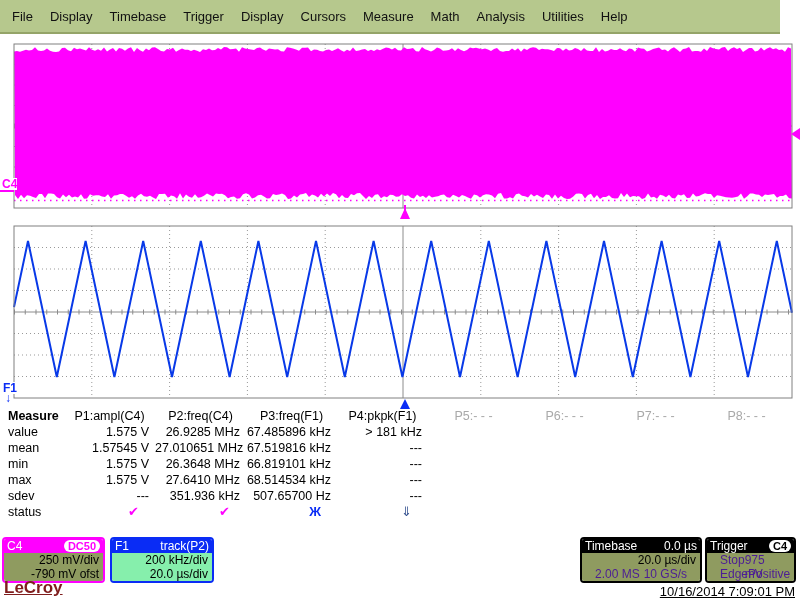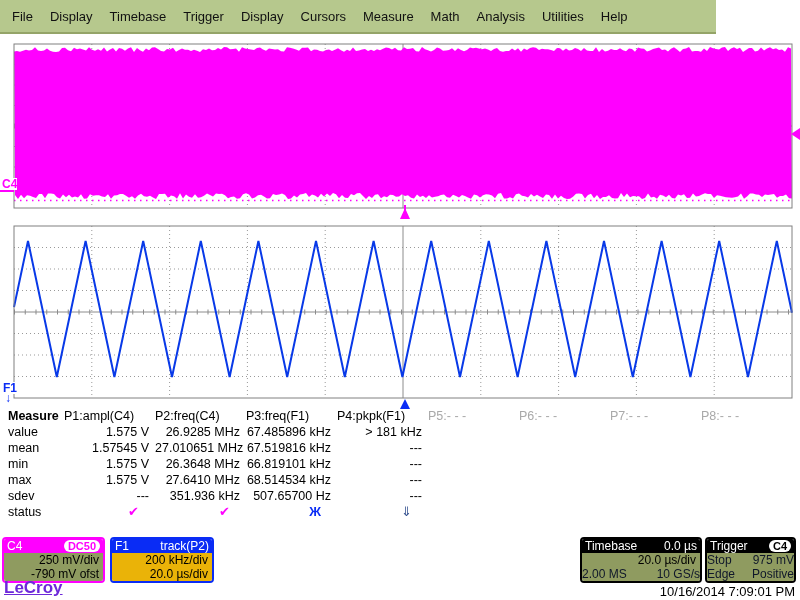--- a/index.html
+++ b/index.html
@@ -1,69 +1,69 @@
 <!DOCTYPE html>
 <html><head>
 <meta charset="utf-8">
 <style>
   html,body{margin:0;padding:0;background:#fff;}
   .screen{position:relative;width:800px;height:600px;background:#fff;overflow:hidden;
           font-family:"Liberation Sans",sans-serif;color:#000;}
   
-  .menubar{position:absolute;left:0;top:0;width:716px;height:34px;background:#b6c88d;
+  .menubar{position:absolute;left:0;top:0;width:780px;height:34px;background:#b6c88d;
            border-bottom:2px solid #94a468;display:flex;align-items:center;gap:17px;
            padding-left:12px;box-sizing:border-box;font-size:13px;}
   .menu-item{color:#111;cursor:default;white-space:nowrap;}
   
   svg.scope{position:absolute;left:0;top:0;width:800px;height:600px;}
   
   .tracelab{position:absolute;font-size:12px;font-weight:bold;background:#fff;line-height:12px;}
   .c4lab{left:2px;top:178px;color:#ff00ff;}
   .f1lab{left:3px;top:382px;color:#0a2cf5;}
   .f1arrow{position:absolute;left:5px;top:392px;color:#0a2cf5;font-size:12px;line-height:12px;}
   
   .mtable{position:absolute;left:4px;top:408px;width:794px;font-size:12.5px;}
   .mrow{display:grid;grid-template-columns:60px repeat(8,91px);height:16px;line-height:16px;}
   .mlabel{text-align:left;padding-left:4px;white-space:nowrap;}
   .mtitle{font-weight:bold;}
-  .mhead{white-space:nowrap;}
+  .mhead{text-align:center;white-space:nowrap;}
   .mhead.gray{color:#a9a9a9;}
   .mcell{text-align:right;padding-right:6px;white-space:nowrap;}
   .stcell{text-align:right;padding-right:16px;font-size:13px;}
   .st-check{color:#ff00ff;}
   .st-invalid{color:#0a2cf5;font-weight:bold;}
   .st-down{color:#33508f;}
   
   .dbox{position:absolute;top:537px;height:46px;box-sizing:border-box;border-radius:4px;
         overflow:hidden;font-size:12px;}
   .dbox .hdr{height:14px;line-height:14px;display:flex;justify-content:space-between;
              align-items:center;padding:0 3px;color:#fff;}
   .dbox .bline{height:14px;line-height:14px;text-align:right;padding-right:4px;color:#000;padding-left:7px;}
   .dbox .brow{height:14px;line-height:14px;display:flex;justify-content:space-between;
-              padding:0 0;color:#0f172a;}
+              padding:0 13px;color:#4c1d95;}
   .badge{background:#fff;border-radius:7px;padding:0 4px;font-size:11px;font-weight:bold;
          line-height:12px;}
   .c4box{left:2px;width:103px;border:2px solid #ff00ff;}
   .c4box .hdr{background:#ff00ff;}
   .c4box .badge{color:#ff00ff;border-radius:6px;}
   .c4box .body{background:#8f9b60;}
   .f1box{left:110px;width:104px;border:2px solid #0a2cf5;}
   .f1box .hdr{background:#0a2cf5;}
-  .f1box .body{background:#eab308;}
+  .f1box .body{background:#86efac;}
   .tbbox{left:580px;width:122px;border:2px solid #000;}
   .tbbox .hdr{background:#000;}
   .tbbox .body{background:#8f9b60;}
   .trbox{left:705px;width:91px;border:2px solid #000;}
   .trbox .hdr{background:#000;}
   .trbox .badge{color:#000;}
   .trbox .body{background:#8f9b60;}
   
-  .logo{position:absolute;left:4px;top:579px;font-size:17px;font-weight:bold;color:#6d28d9;
+  .logo{position:absolute;left:4px;top:579px;font-size:17px;font-weight:bold;color:#7f1d1d;
         text-decoration:underline;line-height:18px;}
-  .stamp{position:absolute;right:5px;top:584px;font-size:13px;color:#000;}
+  .stamp{position:absolute;right:5px;top:584px;font-size:13px;color:#000;text-decoration:underline;}
 </style>
 </head>
 <body>
 
 <div class="screen">
 
   <div class="menubar" id="menubar">
       <span class="menu-item">File</span>
       <span class="menu-item">Display</span>
       <span class="menu-item">Timebase</span>

